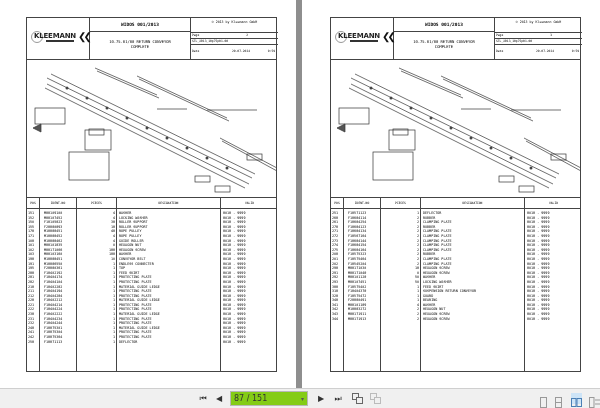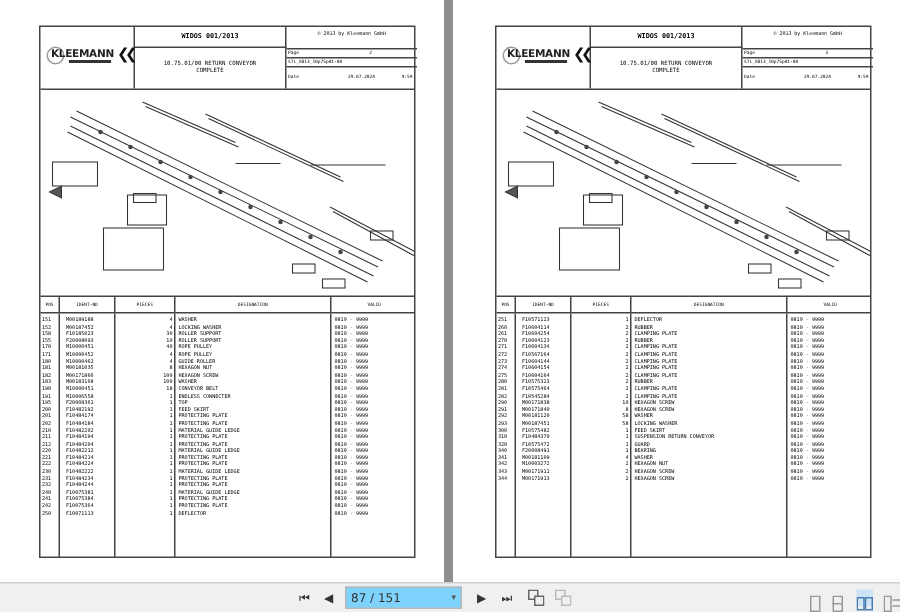--- a/index.html
+++ b/index.html
@@ -37,21 +37,21 @@
   .rows{position:absolute;left:0;top:2px;width:100%;}
   .row{position:relative;height:4.6px;font-size:3.4px;line-height:4.6px;white-space:nowrap;}
   .row span{position:absolute;top:0;}
   .r-pos{left:1px;width:11px;}
   .r-id{left:17px;}
   .r-pcs{left:50px;width:38px;text-align:right;}
   .r-des{left:92px;}
   .r-val{left:196px;}
   .toolbar{position:absolute;left:0;top:388px;width:600px;height:20px;background:#f0f0f0;border-top:1px solid #cfcfcf;box-sizing:border-box;font-family:"DejaVu Sans","Liberation Sans",sans-serif;}
   .tb-btn{position:absolute;top:4px;height:12px;font-size:8px;color:#333;line-height:12px;text-align:center;cursor:pointer;}
-  .page-input{position:absolute;left:230px;top:2px;width:78px;height:15px;background:#7dd3fc;border:1px solid #b8b8b8;box-sizing:border-box;font-size:8px;line-height:13px;padding-left:3px;color:#333;}
+  .page-input{position:absolute;left:230px;top:2px;width:78px;height:15px;background:#84cc16;border:1px solid #b8b8b8;box-sizing:border-box;font-size:8px;line-height:13px;padding-left:3px;color:#333;}
   .page-input .dd{position:absolute;right:3px;top:0;font-size:6px;color:#555;}
   .view-btn{position:absolute;top:4px;width:11px;height:11px;box-sizing:border-box;cursor:pointer;}
   .view-btn.active{background:#cde4f7;}
 </style>
 </head>
 <body>
 
 <div class="viewer">
 
   <div class="page left">

